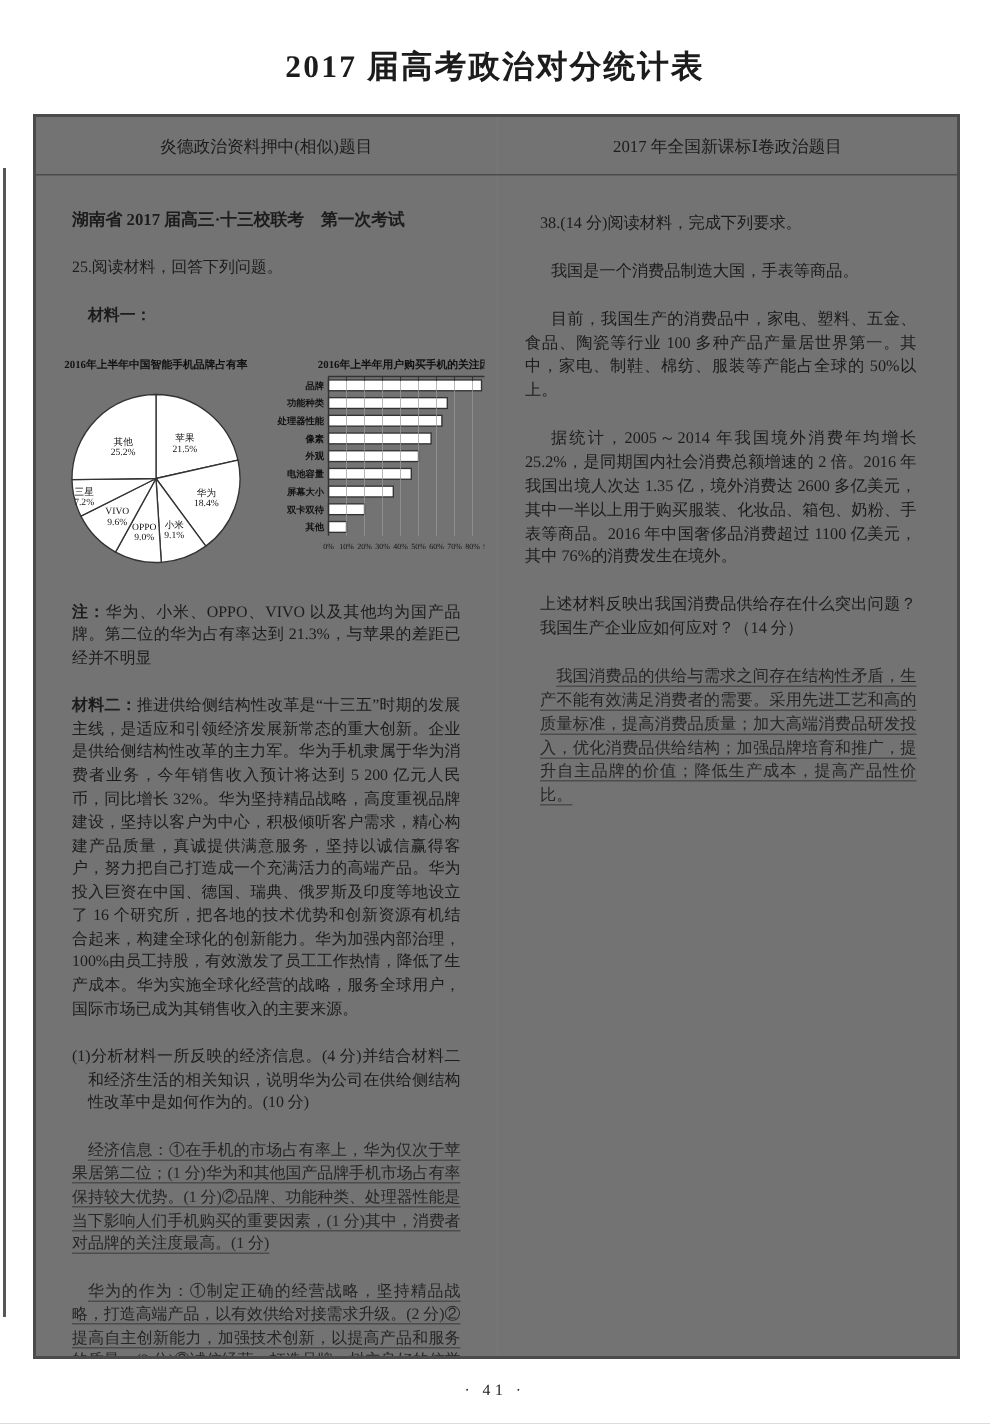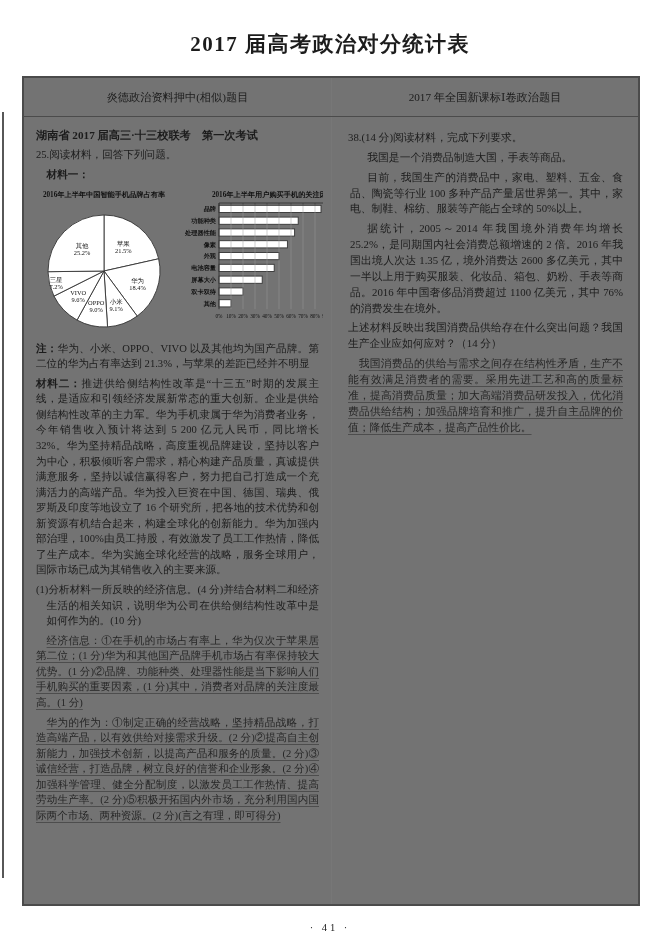--- a/index.html
+++ b/index.html
@@ -17,21 +17,21 @@
   .table {
     position:absolute; left:22px; top:76px; width:618px; height:830px;
     border:2px solid #4b4b4b; box-sizing:border-box; background:#737373;
   }
   .thead { display:grid; grid-template-columns:1fr 1fr; height:38px; border-bottom:1.5px solid #4b4b4b; }
   .th { display:flex; align-items:center; justify-content:center; font-size:11.2px; }
   .th.rt { border-left:1.2px solid #777; }
   .tbody { display:grid; grid-template-columns:1fr 1fr; height:calc(100% - 39.5px); }
   .cell { padding:6px 8px 8px 8px; font-size:10.6px; line-height:1.47; box-sizing:border-box; overflow:hidden; }
   .cell.rt { border-left:1.2px solid #777; padding:9px 11px 24px 12px; font-size:10.8px; }
-  p { margin:4px; text-align:justify; }
+  p { margin:16px; text-align:justify; }
   .b { font-weight:bold; }
   .exam { font-weight:bold; font-size:11.2px; }
   .ind1 { text-indent:1em; }
   .hang { padding-left:1em; text-indent:-1em; }
   .rpara { margin-left:6px; text-indent:1.6em; }
   .ans {
     text-decoration:underline; text-decoration-color:#4d4d4d; text-underline-offset:3px;
     color:#262626; text-indent:1em;
   }
   .charts { display:flex; align-items:flex-start; gap:14px; margin:2px 0 3px 0; }

